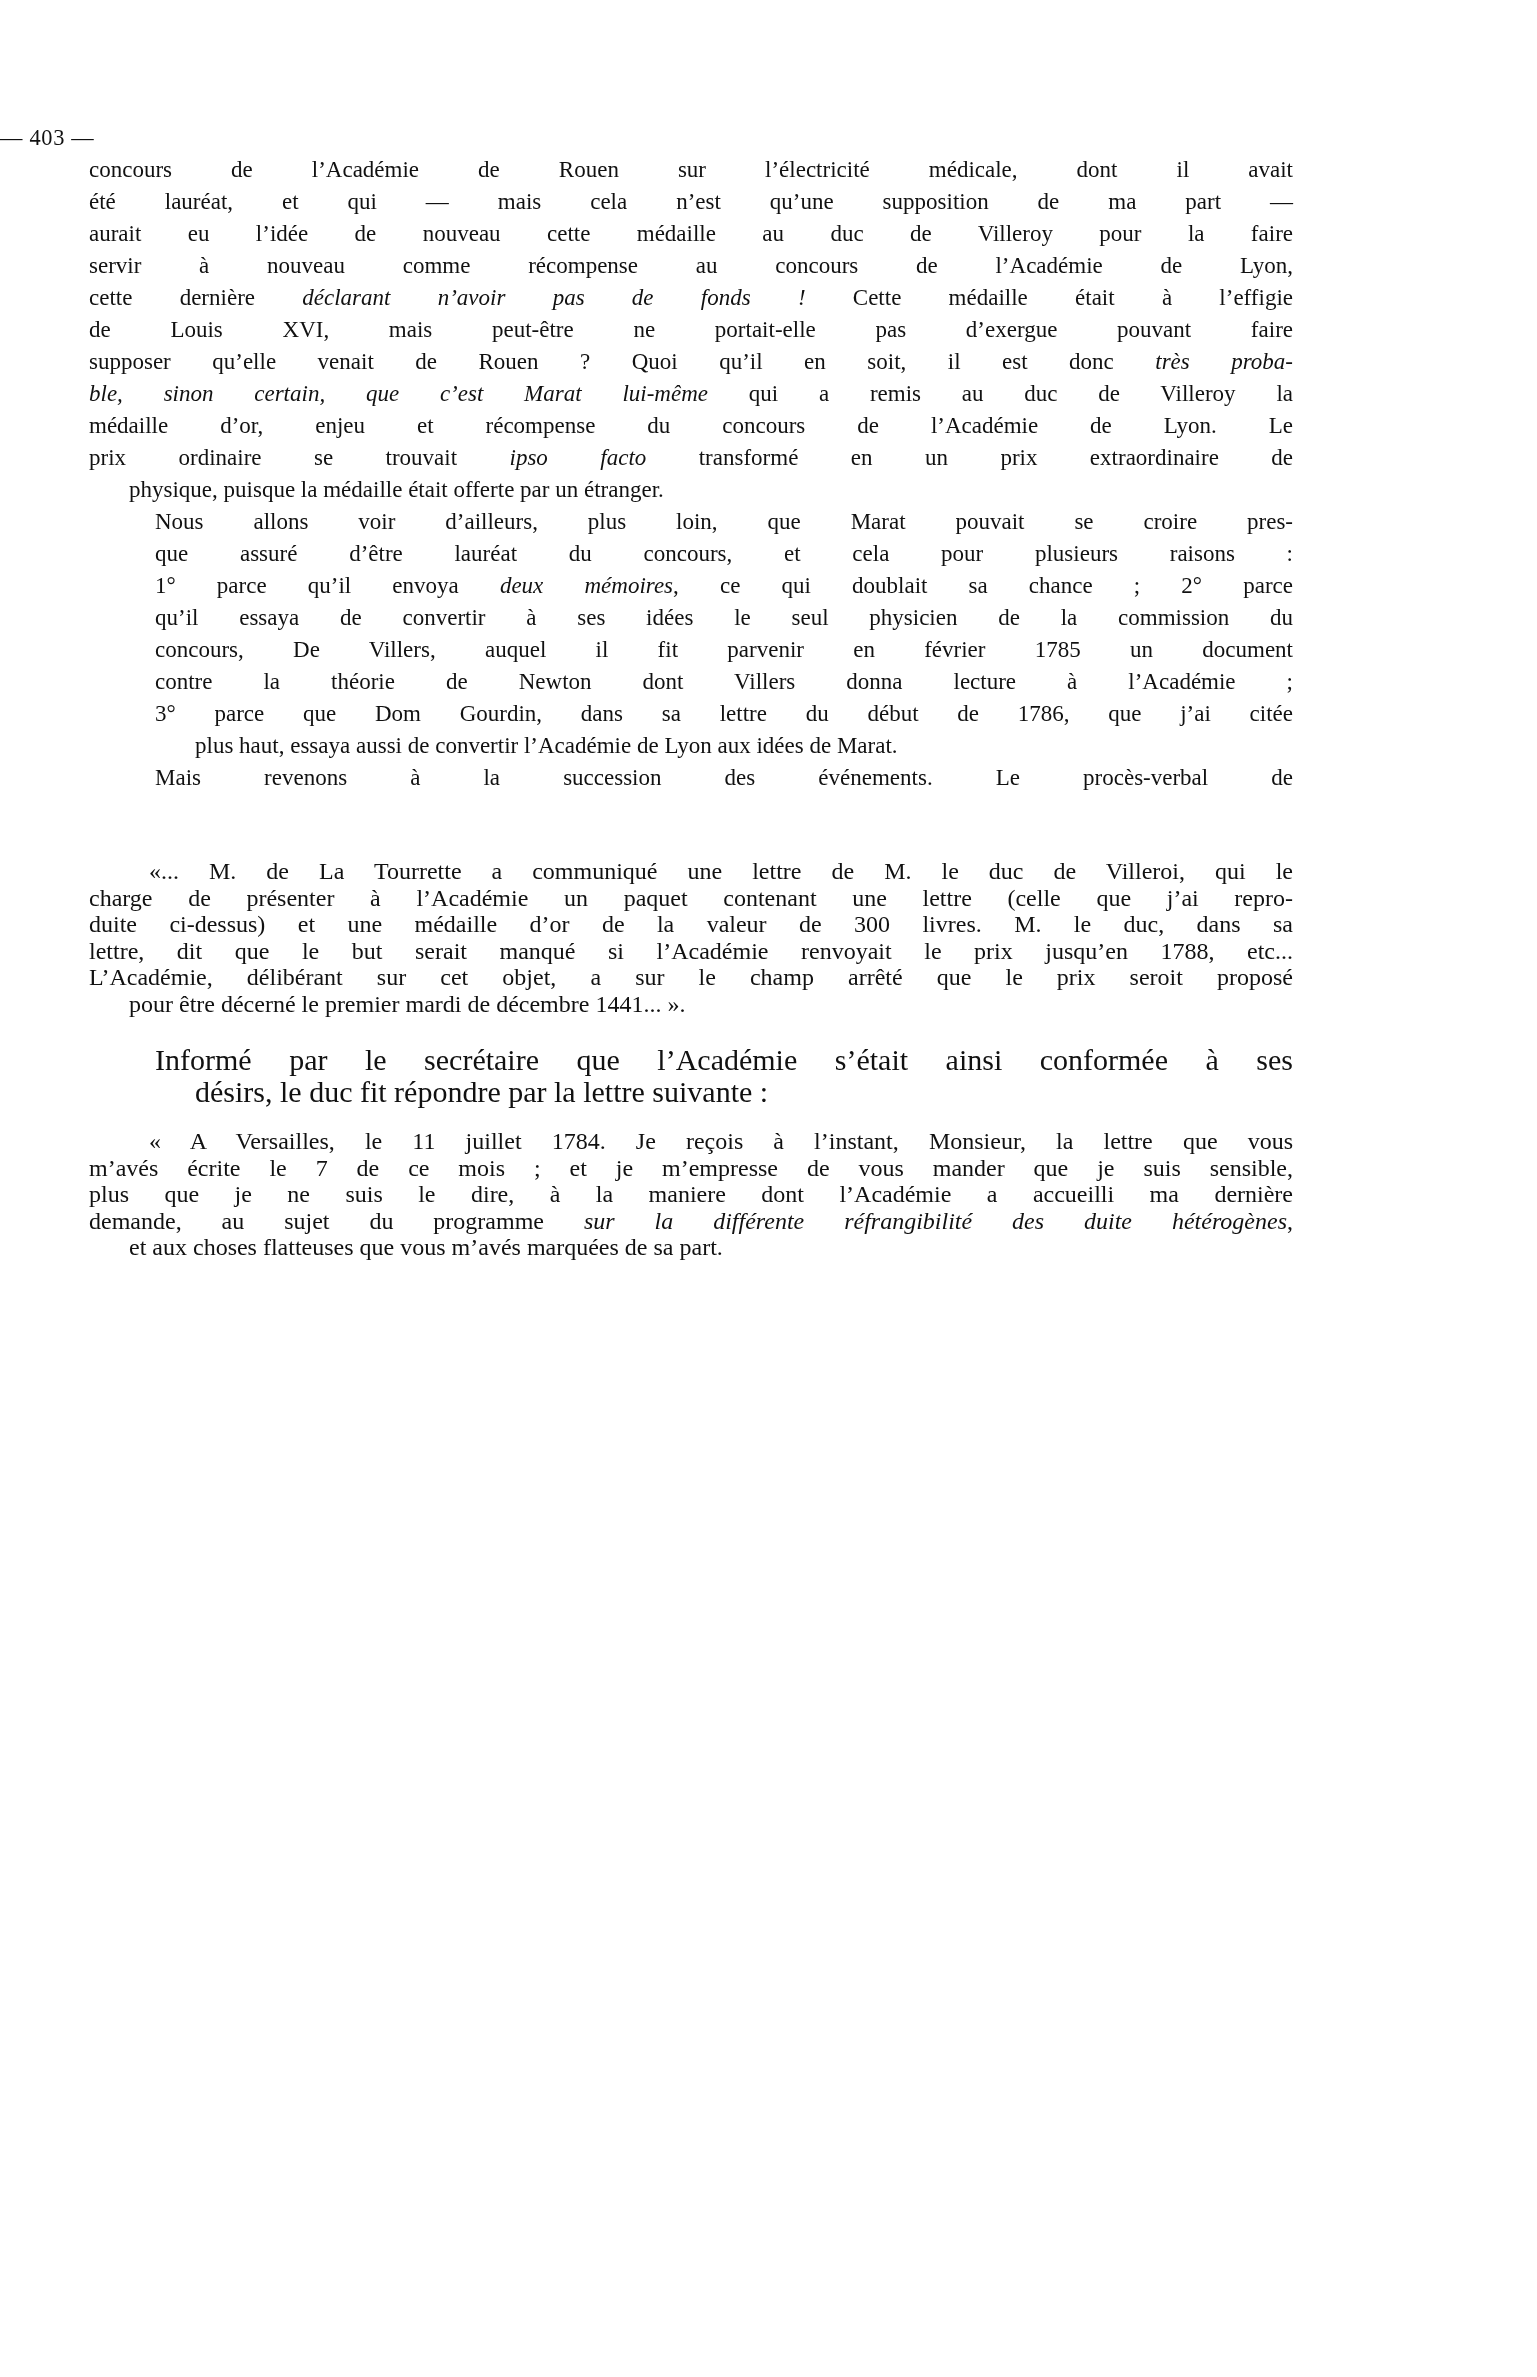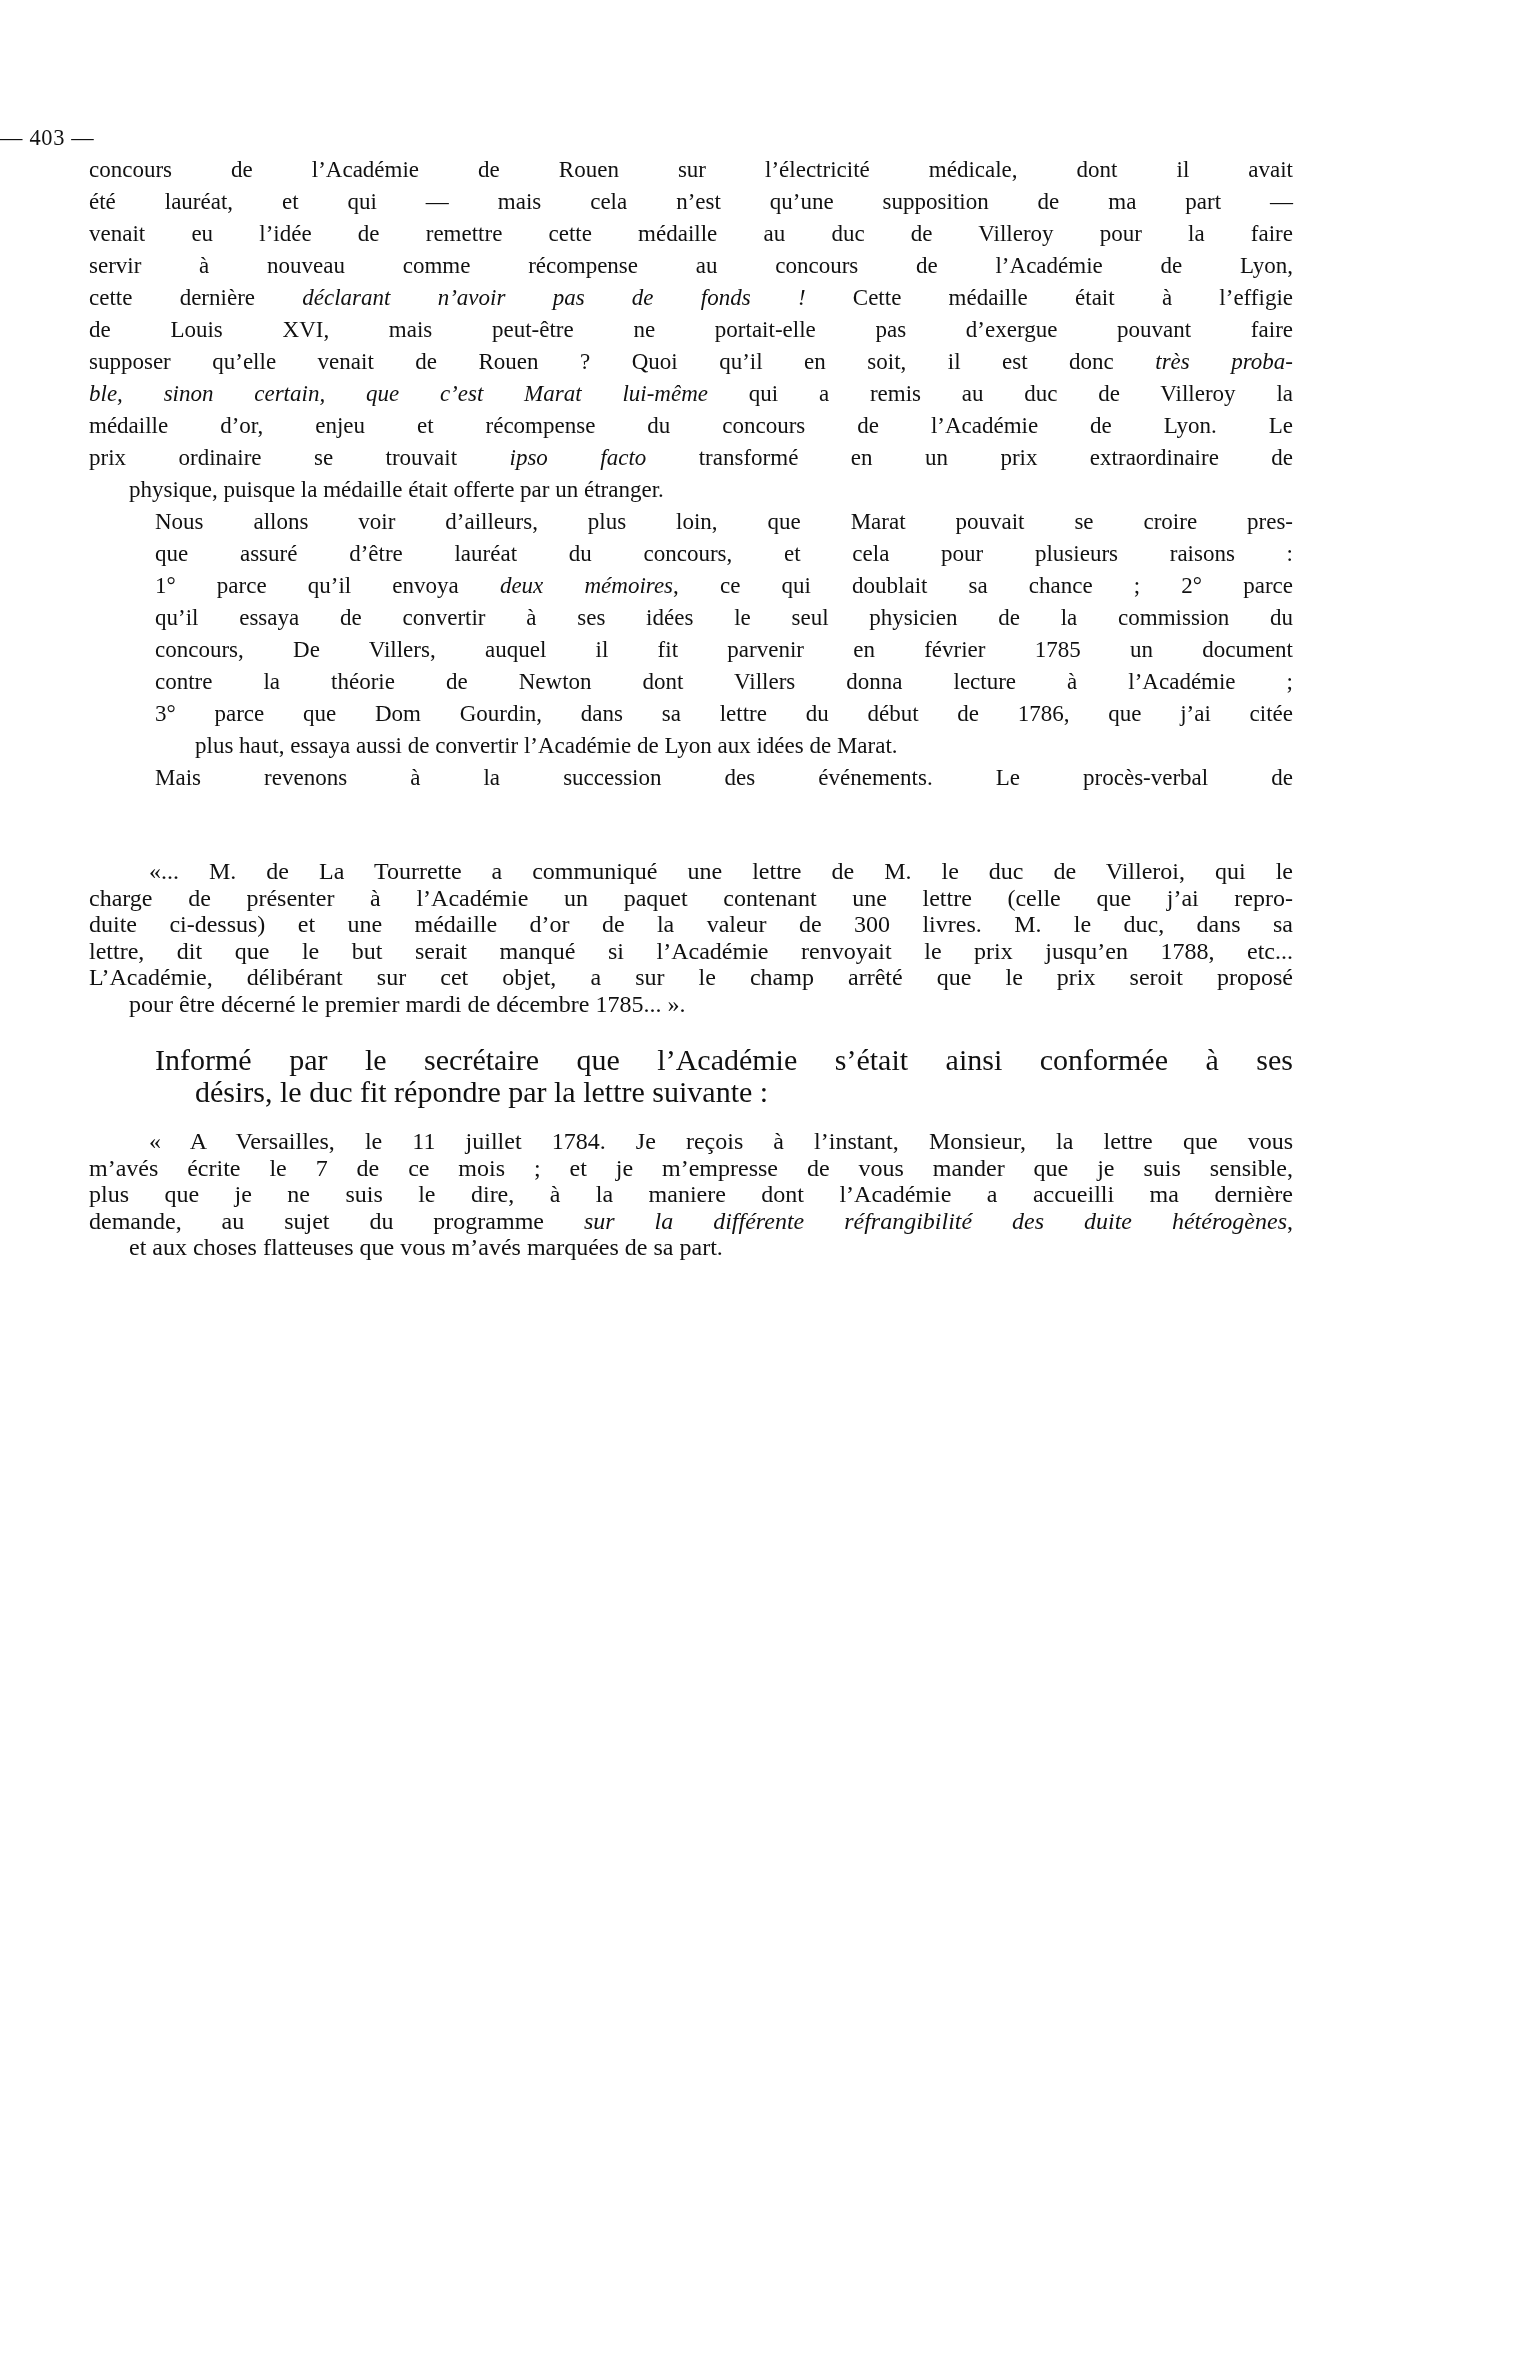--- a/index.html
+++ b/index.html
@@ -31,21 +31,21 @@
 </style>
 </head>
 <body>
 
 <div class="page-number">— 403 —</div>
 
 <div class="column body-text">
   <p class="para">
       <span class="line">concours de l’Académie de Rouen sur l’électricité médicale, dont il avait</span>
       <span class="line">été lauréat, et qui — mais cela n’est qu’une supposition de ma part —</span>
-      <span class="line">venait eu l’idée de remettre cette médaille au duc de Villeroy pour la faire</span>
+      <span class="line">aurait eu l’idée de nouveau cette médaille au duc de Villeroy pour la faire</span>
       <span class="line">servir à nouveau comme récompense au concours de l’Académie de Lyon,</span>
       <span class="line">cette dernière <em>déclarant n’avoir pas de fonds !</em> Cette médaille était à l’effigie</span>
       <span class="line">de Louis XVI, mais peut-être ne portait-elle pas d’exergue pouvant faire</span>
       <span class="line">supposer qu’elle venait de Rouen ? Quoi qu’il en soit, il est donc <em>très proba-</em></span>
       <span class="line"><em>ble, sinon certain, que c’est Marat lui-même</em> qui a remis au duc de Villeroy la</span>
       <span class="line">médaille d’or, enjeu et récompense du concours de l’Académie de Lyon. Le</span>
       <span class="line">prix ordinaire se trouvait <em>ipso facto</em> transformé en un prix extraordinaire de</span>
       <span class="line last">physique, puisque la médaille était offerte par un étranger.</span>
     </p>
   <p class="para indent">
@@ -62,21 +62,21 @@
       <span class="line">Mais revenons à la succession des événements. Le procès-verbal de</span>
     </p>
 </div>
 
 <div class="column quote quote1">
     <span class="line">«... M. de La Tourrette a communiqué une lettre de M. le duc de Villeroi, qui le</span>
     <span class="line">charge de présenter à l’Académie un paquet contenant une lettre (celle que j’ai repro-</span>
     <span class="line">duite ci-dessus) et une médaille d’or de la valeur de 300 livres. M. le duc, dans sa</span>
     <span class="line">lettre, dit que le but serait manqué si l’Académie renvoyait le prix jusqu’en 1788, etc...</span>
     <span class="line">L’Académie, délibérant sur cet objet, a sur le champ arrêté que le prix seroit proposé</span>
-    <span class="line last">pour être décerné le premier mardi de décembre 1785... ».</span>
+    <span class="line last">pour être décerné le premier mardi de décembre 1441... ».</span>
   </div>
 
 <div class="column para2">
   <p class="para indent">
       <span class="line">Informé par le secrétaire que l’Académie s’était ainsi conformée à ses</span>
       <span class="line last">désirs, le duc fit répondre par la lettre suivante :</span>
     </p>
 </div>
 
 <div class="column quote quote2">

